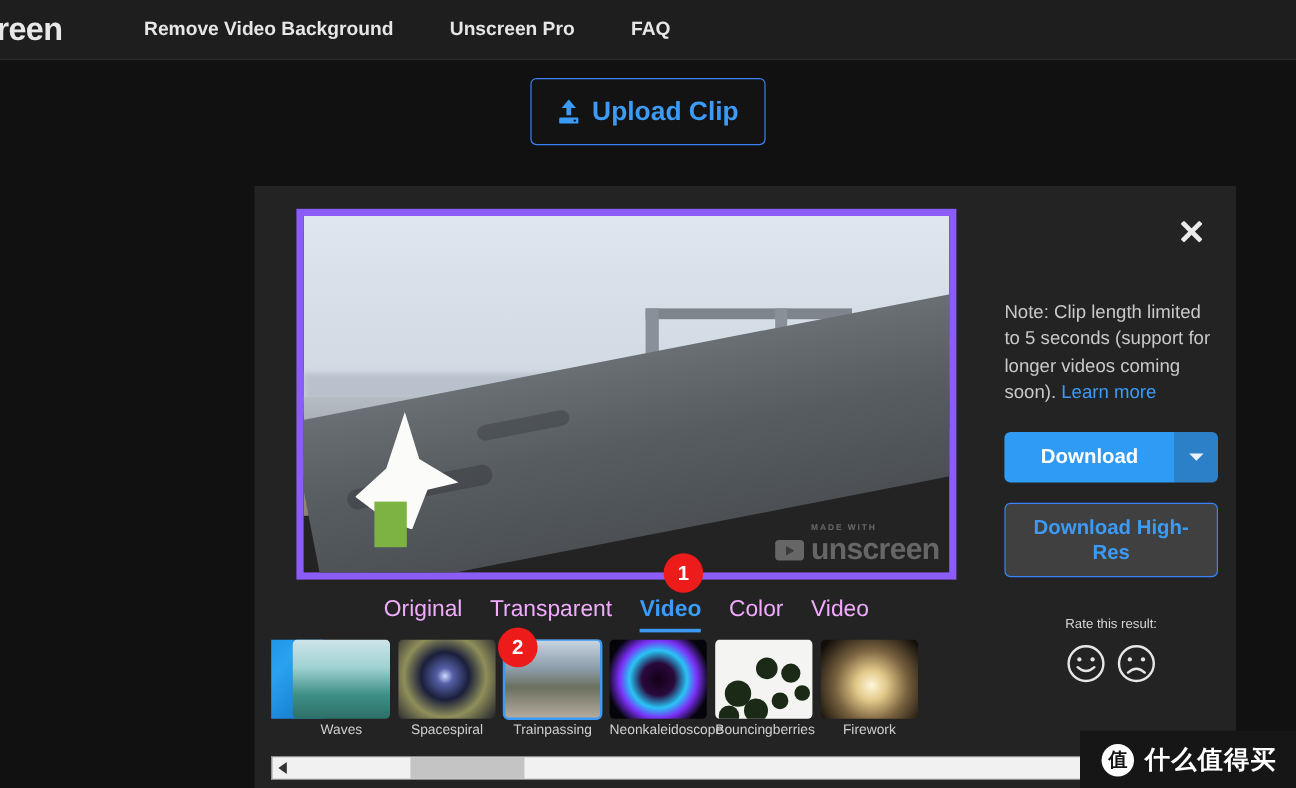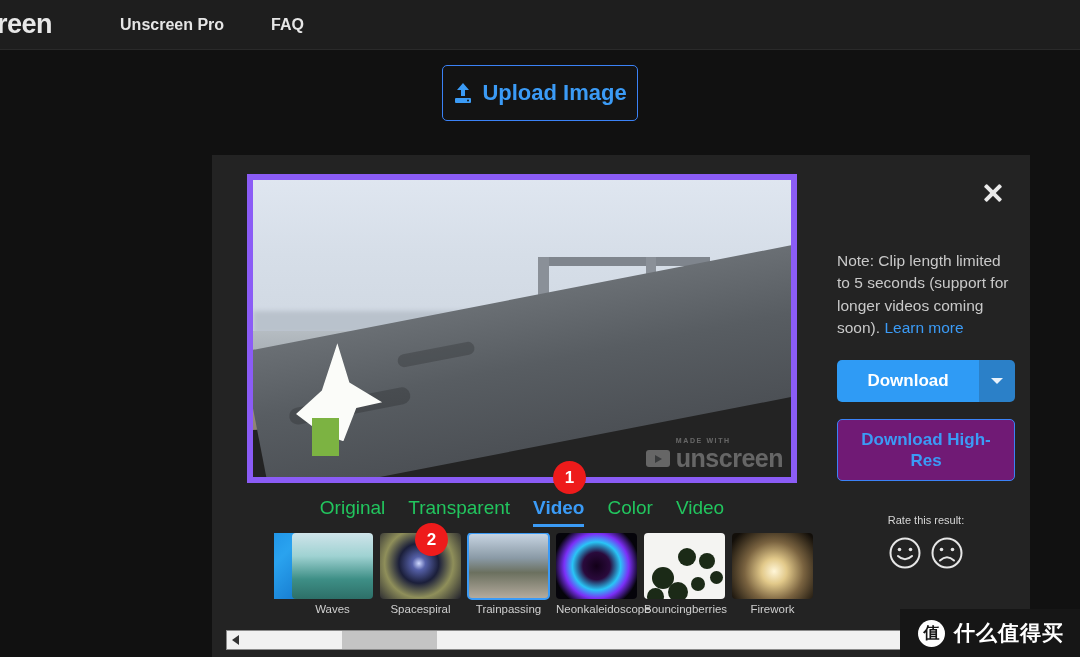--- a/index.html
+++ b/index.html
@@ -170,29 +170,29 @@
     margin-left:2px;
   }
   .wm-text { font-size:25px; font-weight:700; color:#fff; letter-spacing:-.5px; }
 
   
   .tabs {
     position:absolute; left:35px; top:343px; width:550px;
     display:flex; justify-content:center; align-items:flex-end; gap:23px;
   }
   .tab {
-    color:#22c55e; font-size:19px; cursor:pointer; padding-bottom:5px;
+    color:#f0abfc; font-size:19px; cursor:pointer; padding-bottom:5px;
     border-bottom:3px solid transparent; line-height:1.1;
   }
   .tab.active { color:#3b9bf6; font-weight:700; border-bottom-color:#3b9bf6; }
 
   
   .thumbs {
     position:absolute; left:14px; top:378px; width:790px; height:95px;
-    display:flex; gap:7px; overflow:hidden;margin-left:48px;
+    display:flex; gap:7px; overflow:hidden;
   }
   .thumb { width:81px; flex:0 0 auto; cursor:pointer; }
   .thumb.clipped { width:46px; margin-left:-35px; }
   .thumb-img {
     width:81px; height:66px; border-radius:4px; overflow:hidden;
     position:relative; background:#222;
   }
   .thumb.selected .thumb-img { outline:2px solid #3b9bf6; outline-offset:-1px; }
   .thumb-label {
     color:#cfcfcf; font-size:11.5px; text-align:center;
@@ -252,21 +252,21 @@
   .dl-caret {
     width:36px; background:#2b80c8; border-radius:0 5px 5px 0;
     display:flex; align-items:center; justify-content:center; cursor:pointer;
   }
   .dl-caret::after {
     content:""; border-left:6px solid transparent; border-right:6px solid transparent;
     border-top:6px solid #e9f2fb;
   }
   .dl-hires {
     position:absolute; left:0; top:264px; width:178px; height:62px;
-    border:1px solid #3b82f6; border-radius:5px; background:#701a75;
+    border:1px solid #3b82f6; border-radius:5px; background:#404040;
     color:#3b9bf6; font-size:17px; font-weight:700; line-height:1.25;
     text-align:center; display:flex; align-items:center; justify-content:center;
     padding:0 12px; cursor:pointer;
   }
   .rate-title {
     position:absolute; left:0; top:359px; width:178px; text-align:center;
     color:#d6d6d6; font-size:11px;
   }
   .faces {
     position:absolute; left:0; top:381px; width:178px;
@@ -295,33 +295,34 @@
     display:flex; align-items:center; justify-content:center;
   }
   .cwm-text { color:#fff; font-size:21px; font-weight:700; letter-spacing:1px; }
 </style>
 </head>
 <body>
 
 <div class="navbar">
   <div class="brand">reen</div>
   <div class="nav-links">
+    <div class="nav-link">Remove Video Background</div>
     <div class="nav-link">Unscreen Pro</div>
     <div class="nav-link">FAQ</div>
   </div>
 </div>
 
 <div class="action-row">
   <div class="btn-outline" id="upload-clip-button">
     <svg class="upload-icon" viewBox="0 0 20 22">
       <path d="M10 1 L16 8 L12 8 L12 14 L8 14 L8 8 L4 8 Z" fill="#3b9bf6"></path>
       <rect x="2" y="16" width="16" height="5" rx="1" fill="#3b9bf6"></rect>
       <circle cx="15" cy="18.5" r="1" fill="#131313"></circle>
     </svg>
-    <span>Upload Image</span>
+    <span>Upload Clip</span>
   </div>
 </div>
 
 <div class="panel">
 
   <div class="close-x"></div>
 
   <div class="preview-wrap">
     <div class="scene">
       <div class="sky"></div>

